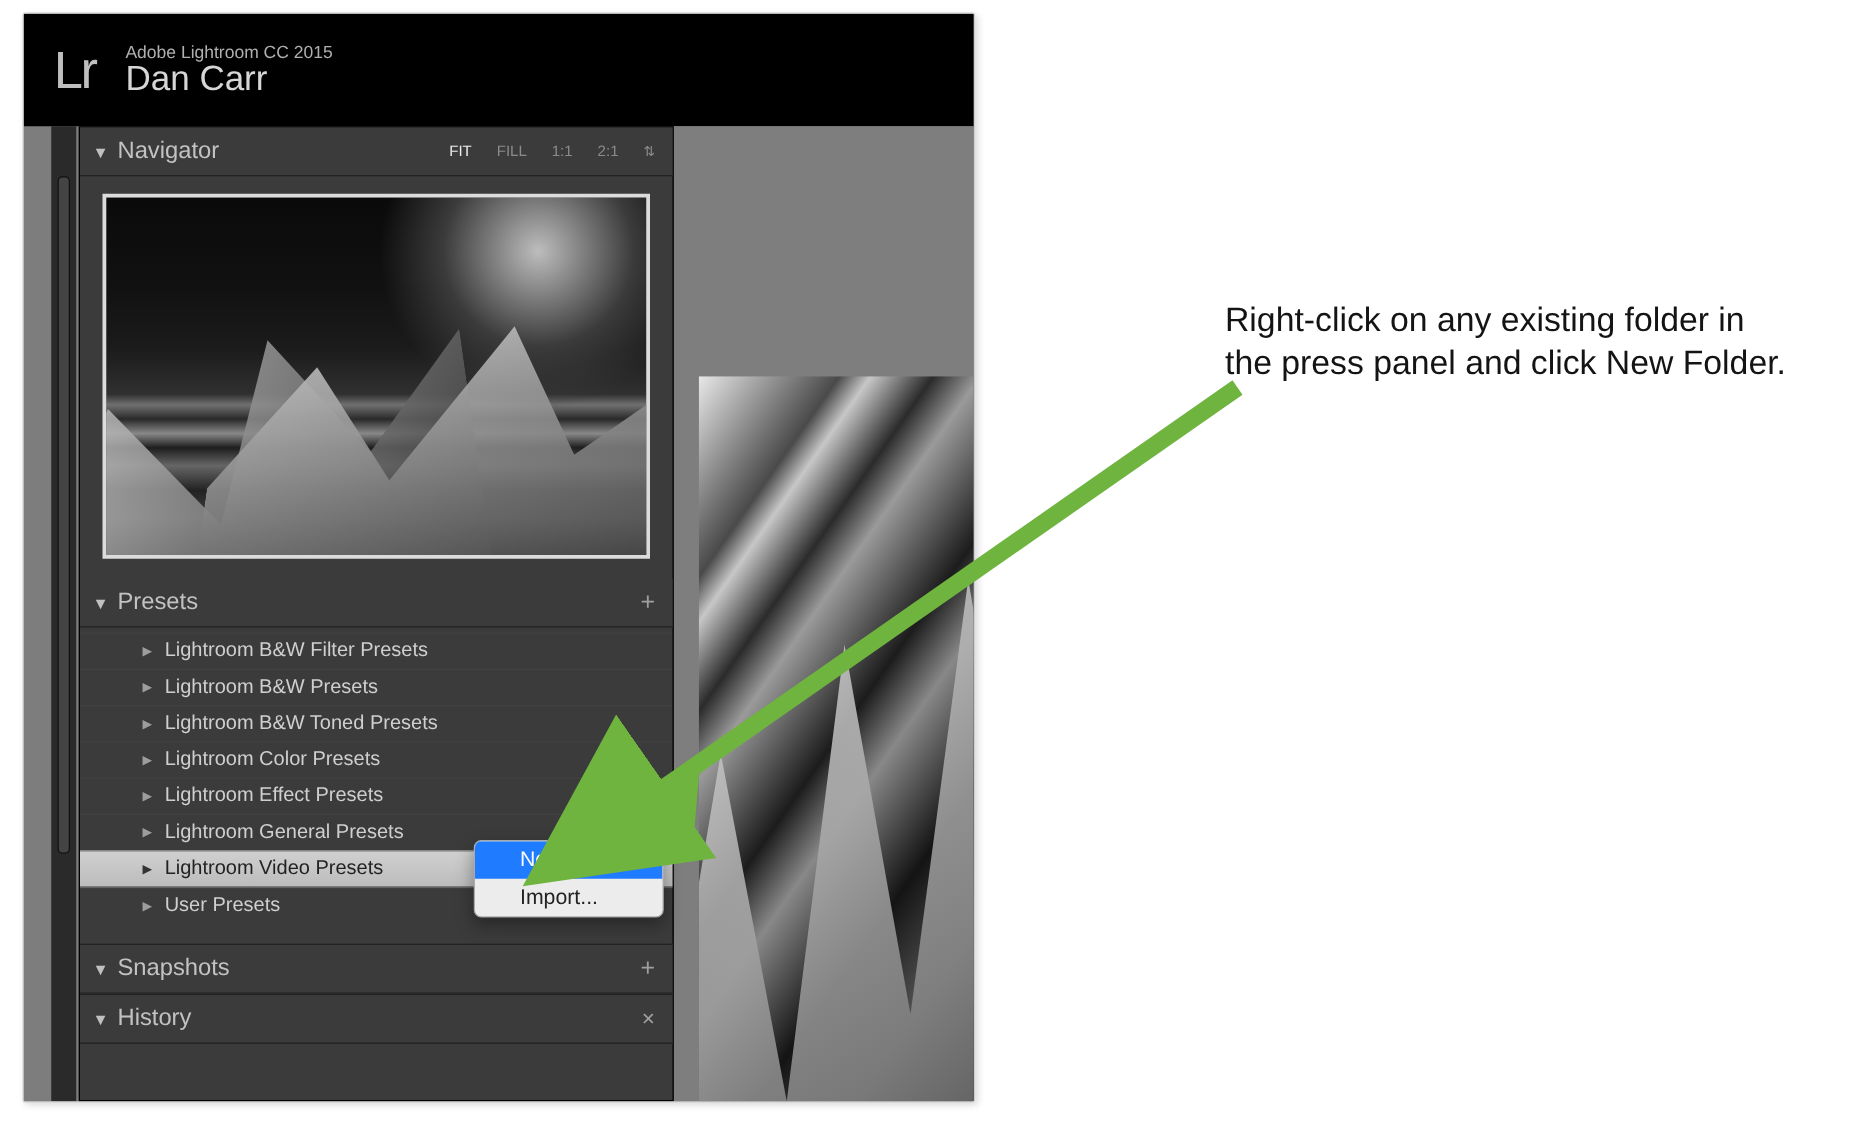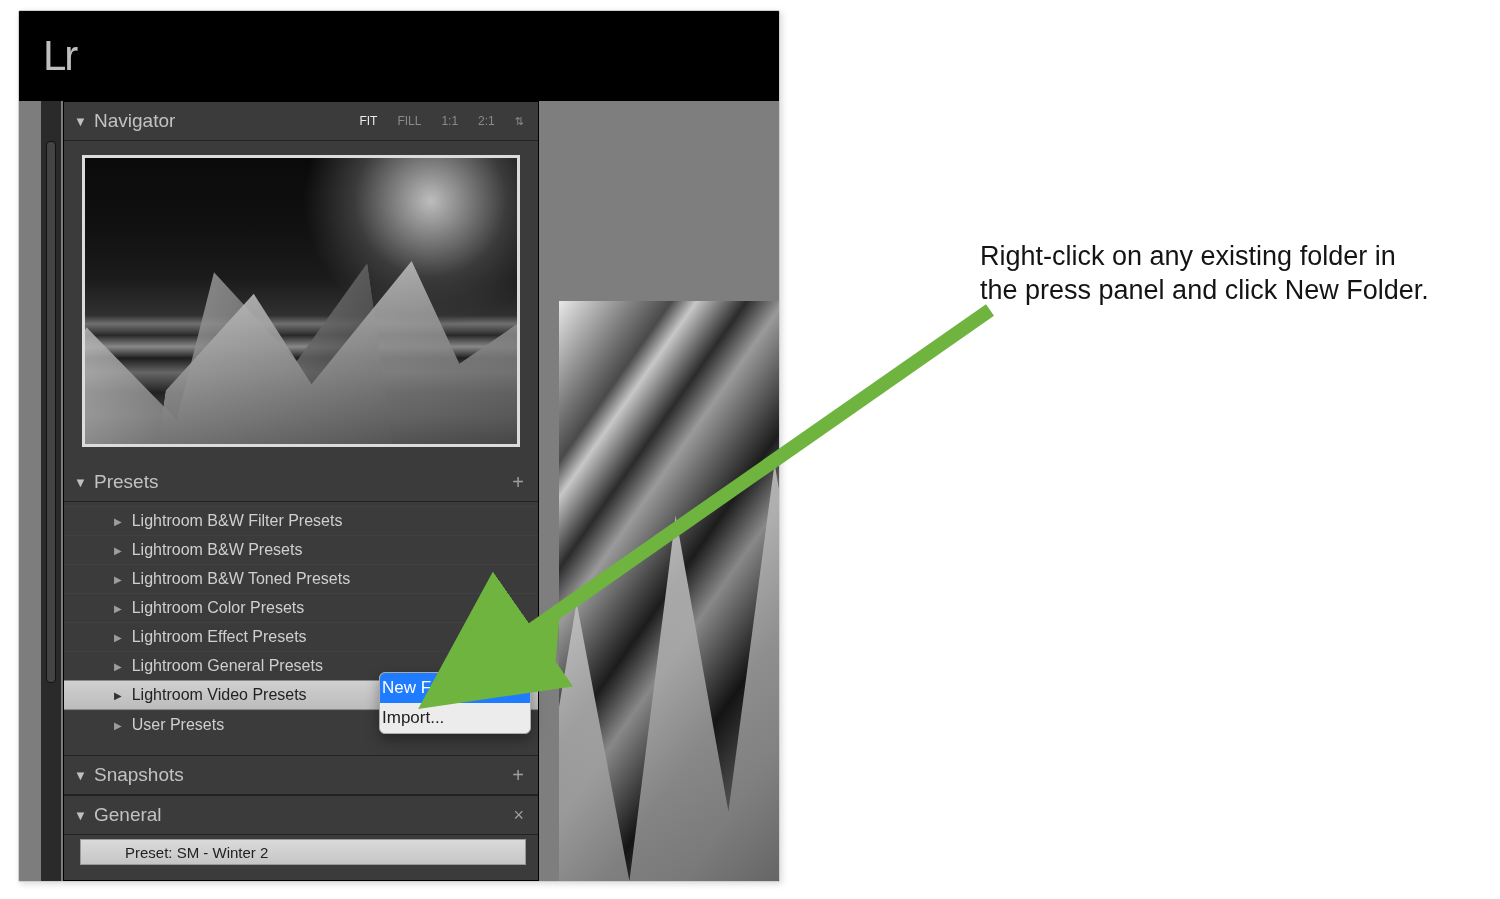--- a/index.html
+++ b/index.html
@@ -153,21 +153,21 @@
     left: 315px;
     top: 570px;
     width: 150px;
     background: #ececec;
     border: 1px solid #aaa;
     border-radius: 6px;
     box-shadow: 0 6px 14px rgba(0,0,0,0.35);
     overflow: hidden;
     font-size: 17px;
   }
-  .ctx-item { height:30px; display:flex; align-items:center; padding-left:2px; }
+  .ctx-item { height:30px; display:flex; align-items:center; padding-left:36px; }
   .ctx-item.sel { background:#1f7bff; color:#fff; }
   .ctx-item.plain { color:#222; }
 
   
   .left-rail {
     position:absolute; left:22px; top:90px; width:20px; bottom:0;
     background:#2a2a2a;
   }
   .left-rail .track {
     position:absolute; left:5px; top:40px; width:8px; height:540px;
@@ -208,20 +208,24 @@
   svg.arrow { position:absolute; left:0; top:0; width:1500px; height:899px; pointer-events:none; }
 
 </style>
 </head>
 <body>
 
 <div class="frame">
 
   <div class="lr-header">
     <div class="lr-logo">Lr</div>
+    <div class="lr-title-block">
+      <div class="lr-title-small">Adobe Lightroom CC 2015</div>
+      <div class="lr-title-big">Dan Carr</div>
+    </div>
   </div>
 
   <div class="lr-canvas">
     <div class="photo"></div>
   </div>
 
   <div class="left-rail">
     <div class="track"></div>
   </div>
 
@@ -286,28 +290,25 @@
 
     <div class="panel-header" style="margin-top:12px; border-top:1px solid #222;">
       <span class="tri">▼</span>
       <span>Snapshots</span>
       <span class="spacer"></span>
       <span class="hdr-btn">+</span>
     </div>
 
     <div class="panel-header" style="border-top:1px solid #222;">
       <span class="tri">▼</span>
-      <span>General</span>
+      <span>History</span>
       <span class="spacer"></span>
       <span class="hdr-btn" style="font-size:18px;">×</span>
     </div>
 
-    <div class="history-item">
-      <span>Preset: SM - Winter 2</span>
-    </div>
 
     <div class="ctx-menu">
       <div class="ctx-item sel">
         <span>New Folder</span>
       </div>
       <div class="ctx-item plain">
         <span>Import...</span>
       </div>
     </div>
 

